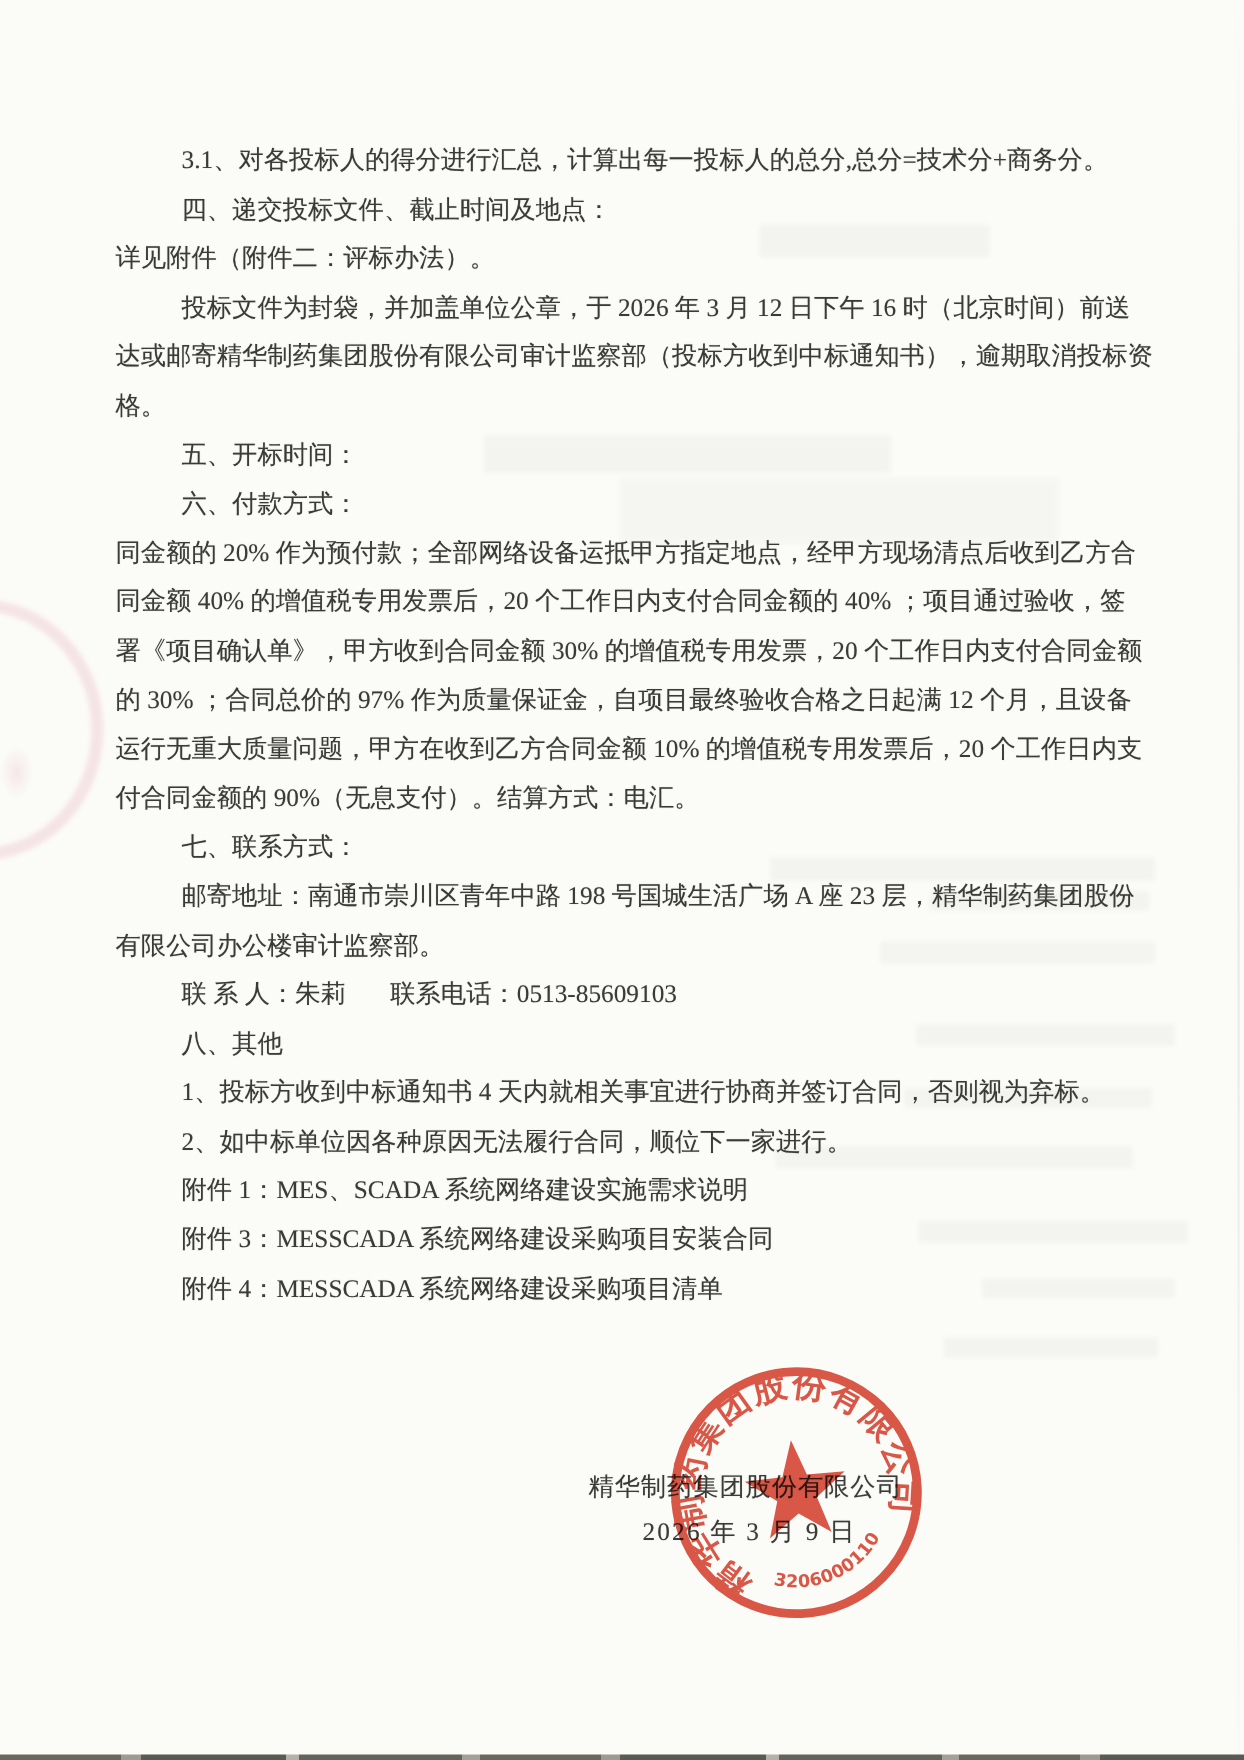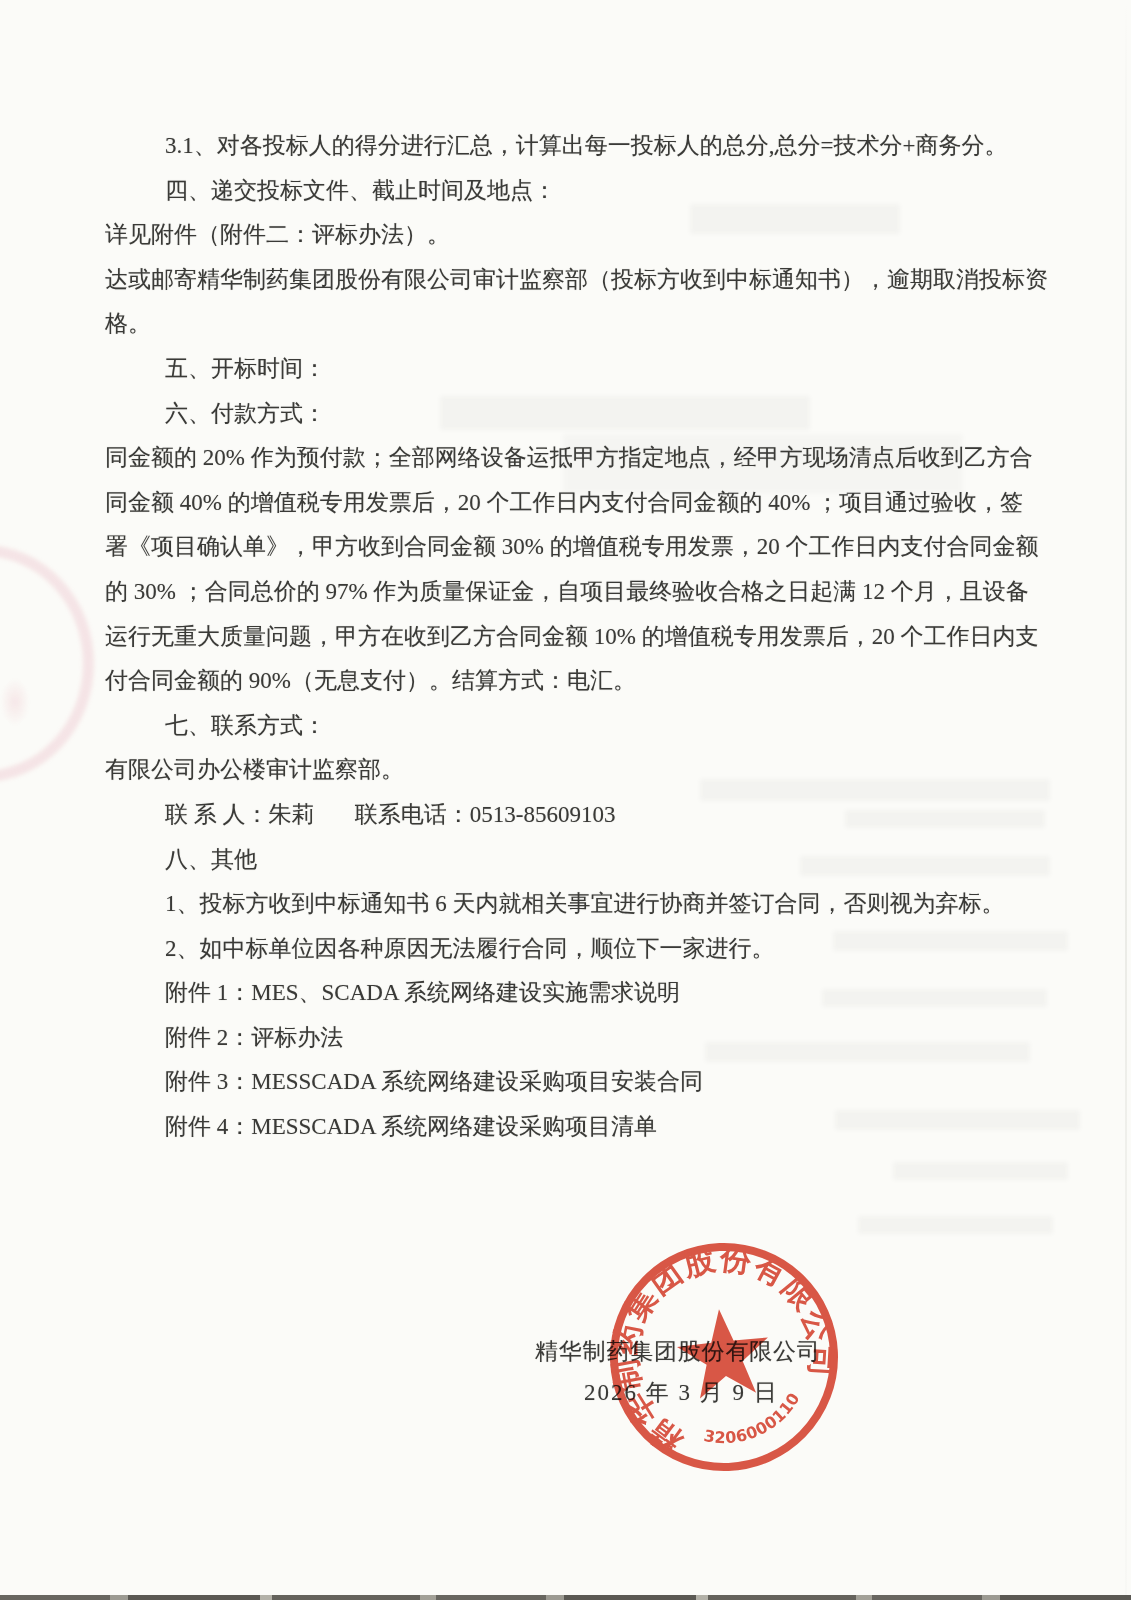--- a/index.html
+++ b/index.html
@@ -78,38 +78,39 @@
   <div class="ghost" style="left:822px;top:989px;width:225px;height:18px;"></div>
   <div class="ghost" style="left:705px;top:1042px;width:325px;height:20px;"></div>
   <div class="ghost" style="left:835px;top:1110px;width:245px;height:20px;"></div>
   <div class="ghost" style="left:893px;top:1162px;width:175px;height:18px;"></div>
   <div class="ghost" style="left:858px;top:1216px;width:195px;height:18px;"></div>
 
   <div class="doc-body">
       <div class="line indent">3.1、对各投标人的得分进行汇总，计算出每一投标人的总分,总分=技术分+商务分。</div>
       <div class="line indent">四、递交投标文件、截止时间及地点：</div>
       <div class="line">详见附件（附件二：评标办法）。</div>
+      <div class="line indent">投标文件为封袋，并加盖单位公章，于 2026 年 3 月 12 日下午 16 时（北京时间）前送</div>
       <div class="line">达或邮寄精华制药集团股份有限公司审计监察部（投标方收到中标通知书），逾期取消投标资</div>
       <div class="line">格。</div>
       <div class="line indent">五、开标时间：</div>
       <div class="line indent">六、付款方式：</div>
       <div class="line">同金额的 20% 作为预付款；全部网络设备运抵甲方指定地点，经甲方现场清点后收到乙方合</div>
       <div class="line">同金额 40% 的增值税专用发票后，20 个工作日内支付合同金额的 40% ；项目通过验收，签</div>
       <div class="line">署《项目确认单》，甲方收到合同金额 30% 的增值税专用发票，20 个工作日内支付合同金额</div>
       <div class="line">的 30% ；合同总价的 97% 作为质量保证金，自项目最终验收合格之日起满 12 个月，且设备</div>
       <div class="line">运行无重大质量问题，甲方在收到乙方合同金额 10% 的增值税专用发票后，20 个工作日内支</div>
       <div class="line">付合同金额的 90%（无息支付）。结算方式：电汇。</div>
       <div class="line indent">七、联系方式：</div>
+      <div class="line indent">邮寄地址：南通市崇川区青年中路 198 号国城生活广场 A 座 23 层，精华制药集团股份</div>
       <div class="line">有限公司办公楼审计监察部。</div>
       <div class="line indent">联 系 人：朱莉       联系电话：0513-85609103</div>
       <div class="line indent">八、其他</div>
-      <div class="line indent">1、投标方收到中标通知书 6 天内就相关事宜进行协商并签订合同，否则视为弃标。</div>
+      <div class="line indent">1、投标方收到中标通知书 4 天内就相关事宜进行协商并签订合同，否则视为弃标。</div>
       <div class="line indent">2、如中标单位因各种原因无法履行合同，顺位下一家进行。</div>
       <div class="line indent">附件 1：MES、SCADA 系统网络建设实施需求说明</div>
-      <div class="line indent">附件 2：评标办法</div>
       <div class="line indent">附件 3：MESSCADA 系统网络建设采购项目安装合同</div>
       <div class="line indent">附件 4：MESSCADA 系统网络建设采购项目清单</div>
     </div>
 
   <div class="sig-company">精华制药集团股份有限公司</div>
   <div class="sig-date">2026 年 3 月 9 日</div>
 
   <svg class="seal" viewBox="-125 -125 250 250">
     <g transform="rotate(-24)">
       <circle r="110" fill="none" stroke-width="8" stroke="#d94634"></circle>

